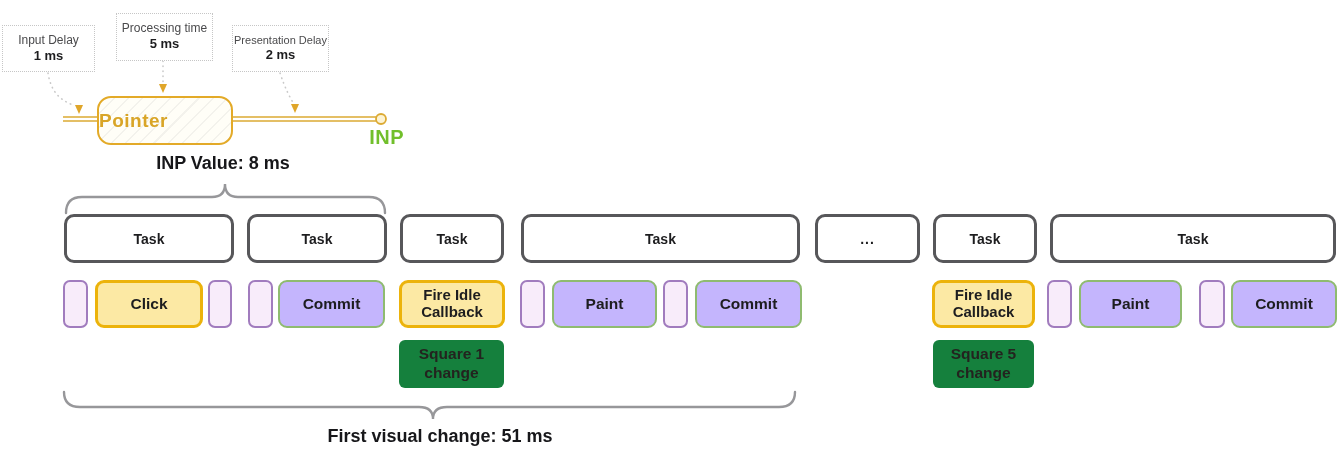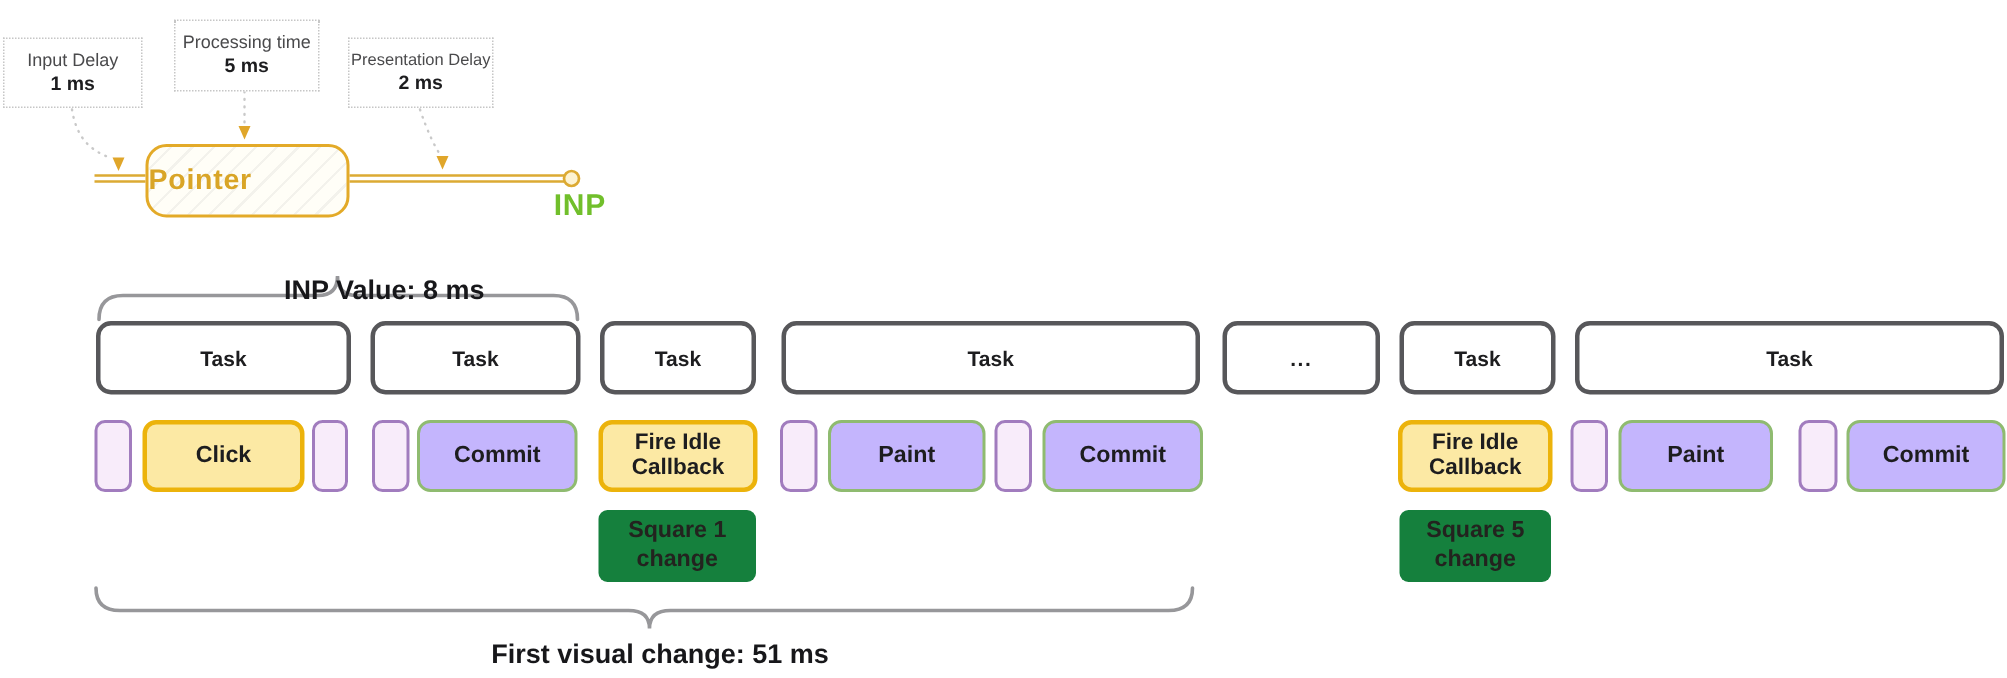--- a/index.html
+++ b/index.html
@@ -21,22 +21,22 @@
   .pointer-box{
     position:absolute;left:97px;top:96px;width:136px;height:49px;box-sizing:border-box;
     border:2.5px solid #e3aa28;border-radius:14px;
     background-color:#fffef7;
     background-image:repeating-linear-gradient(135deg, rgba(140,140,140,0.10) 0 1.5px, transparent 1.5px 10px);
     display:flex;align-items:center;justify-content:flex-start;
     font-size:19px;font-weight:bold;color:#d9a527;letter-spacing:0.5px;
   }
   .inp-label{position:absolute;left:364px;top:126px;width:40px;text-align:right;
     font-size:20px;font-weight:bold;color:#71bf2b;letter-spacing:0.5px;}
-  .inp-value{position:absolute;left:123px;top:153px;width:200px;text-align:right;
-    font-size:18px;font-weight:bold;color:#17171a;margin-top:30px;}
+  .inp-value{position:absolute;left:123px;top:153px;width:200px;text-align:center;
+    font-size:18px;font-weight:bold;color:#17171a;}
 
   
   .task{
     position:absolute;top:214px;height:49px;box-sizing:border-box;background:#fff;
     border:3px solid #57575a;border-radius:10px;
     display:flex;align-items:center;justify-content:center;
     font-size:14px;font-weight:600;color:#1d1d1f;
   }
 
   

